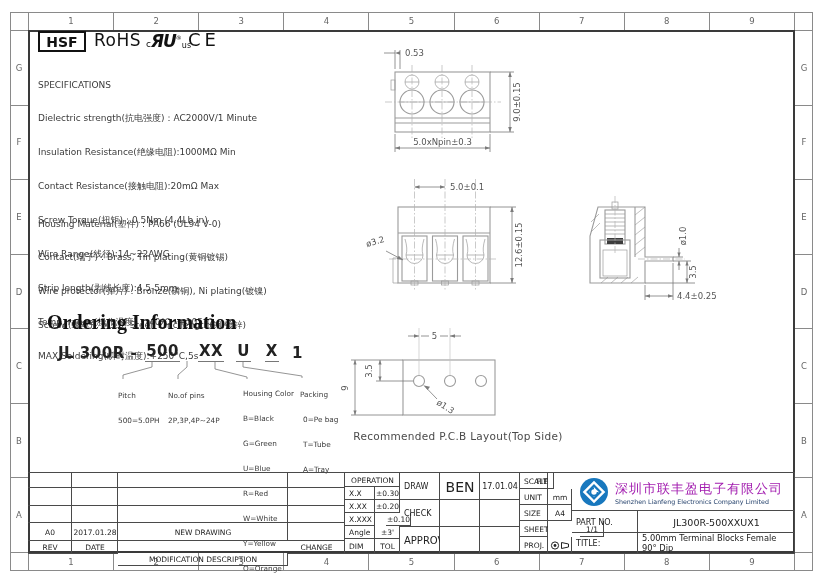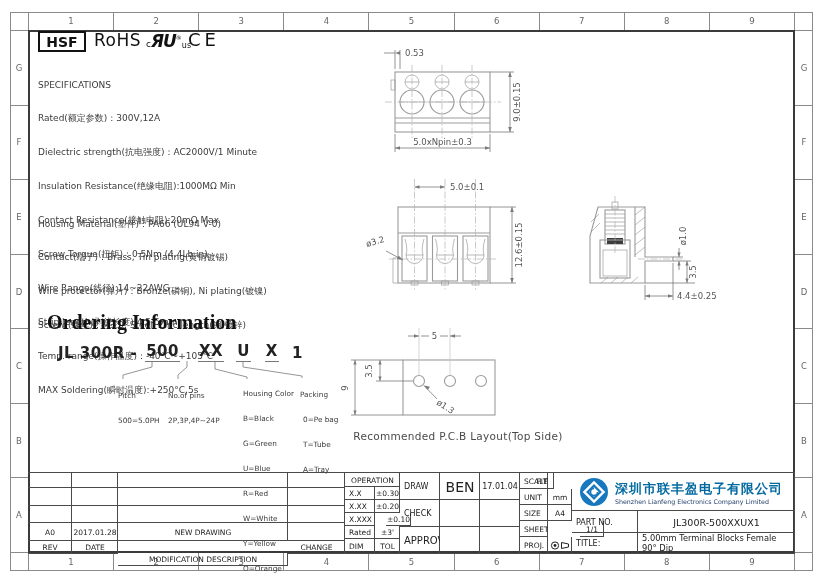--- a/index.html
+++ b/index.html
@@ -49,21 +49,21 @@
   .cl{stroke:#b3b3b3;fill:none;stroke-width:.7;stroke-dasharray:7 2 1.5 2}
   .ar{fill:#7a7a7a;stroke:none}
   .hatch{stroke:#929292;stroke-width:.6}
   .pcb-caption{left:338px;top:430px;width:240px;text-align:center;font-size:10.5px;color:#4a4a4a;letter-spacing:.3px}
   
   .tblock{left:28px;top:472px;width:767px;height:81px;border-top:1px solid #4a4a4a;box-sizing:border-box}
   .tb{position:absolute;box-sizing:border-box;box-shadow:inset -1px -1px 0 0 #4a4a4a;
       display:flex;align-items:center;justify-content:center;font-size:7.5px;color:#222;overflow:hidden}
   .tb.tl{justify-content:flex-start;padding-left:4px}
   .tb .two{line-height:9.5px}
-  .cmp-cn{font-size:13px;font-weight:bold;color:#0369a1;letter-spacing:1px;white-space:nowrap}
+  .cmp-cn{font-size:13px;font-weight:normal;color:#a21caf;letter-spacing:1px;white-space:nowrap}
   .cmp-en{font-size:6.3px;color:#23406b;white-space:nowrap}
 </style>
 </head>
 <body>
 
 <div class="abs outer-rect"></div>
 <div class="abs inner-rect"></div>
 
 <div class="abs band band-h" style="top:12px">
   <div class="cellb">1</div>
@@ -113,21 +113,20 @@
 <div class="abs ulmark">
   <span class="c">c</span>
     <span class="m">ЯU</span>
     <span class="r">®</span>
     <span class="us">us</span>
 </div>
 <div class="abs ce">CE</div>
 
 <div class="abs tech specs">
   <div>SPECIFICATIONS</div>
-  <div>Rated(额定参数)：300V,12A</div>
   <div>Dielectric strength(抗电强度)：AC2000V/1 Minute</div>
   <div>Insulation Resistance(绝缘电阻):1000MΩ Min</div>
   <div>Contact Resistance(接触电阻):20mΩ Max</div>
   <div>Screw Torque(扭矩)：0.5Nm (4.4Lb.in)</div>
   <div>Wire Range(线径):14~22AWG</div>
   <div>Strip length(剥线长度):4.5-5mm</div>
   <div>Temp. range(操作温度)：-40℃~+105℃</div>
   <div>MAX Soldering(瞬时温度):+250°C,5s</div>
 </div>
 <div class="abs tech mats">
@@ -381,21 +380,21 @@
   <div class="tb" style="left:90px;top:80px;width:170px;height:13px">MODIFICATION DESCRIPTION</div>
   <div class="tb" style="left:260px;top:68px;width:57px;height:13px">CHANGE</div>
 
   <div class="tb" style="left:317px;top:0;width:55px;height:14px">OPERATION</div>
   <div class="tb tl" style="left:317px;top:14px;width:30px;height:13px">X.X</div>
   <div class="tb" style="left:347px;top:14px;width:25px;height:13px">±0.30</div>
   <div class="tb tl" style="left:317px;top:27px;width:30px;height:13px">X.XX</div>
   <div class="tb" style="left:347px;top:27px;width:25px;height:13px">±0.20</div>
   <div class="tb tl" style="left:317px;top:40px;width:30px;height:13px">X.XXX</div>
   <div class="tb" style="left:358px;top:40px;width:25px;height:13px">±0.10</div>
-  <div class="tb tl" style="left:317px;top:53px;width:30px;height:13px">Rated</div>
+  <div class="tb tl" style="left:317px;top:53px;width:30px;height:13px">Angle</div>
   <div class="tb" style="left:347px;top:53px;width:25px;height:13px">±3'</div>
   <div class="tb tl" style="left:317px;top:66px;width:30px;height:15px">DIM</div>
   <div class="tb" style="left:347px;top:66px;width:25px;height:15px">TOL</div>
 
   <div class="tb tl" style="left:372px;top:0;width:40px;height:27px;font-size:8px">DRAW</div>
   <div class="tb" style="left:412px;top:0;width:40px;height:27px;font-size:14px">BEN</div>
   <div class="tb" style="left:452px;top:0;width:40px;height:27px;font-size:8px">17.01.04</div>
   <div class="tb tl" style="left:372px;top:27px;width:40px;height:27px;font-size:8px">CHECK</div>
   <div class="tb" style="left:412px;top:27px;width:40px;height:27px"></div>
   <div class="tb" style="left:452px;top:27px;width:40px;height:27px"></div>

